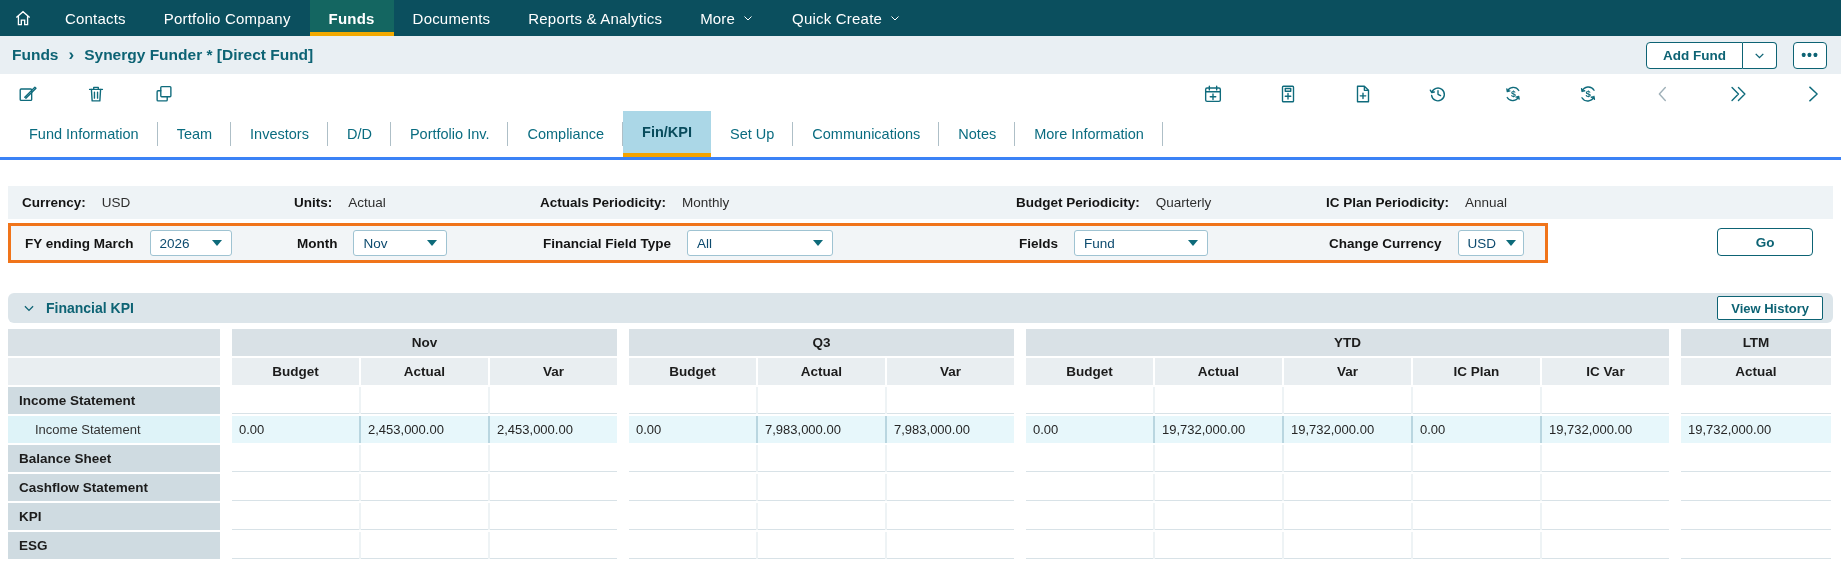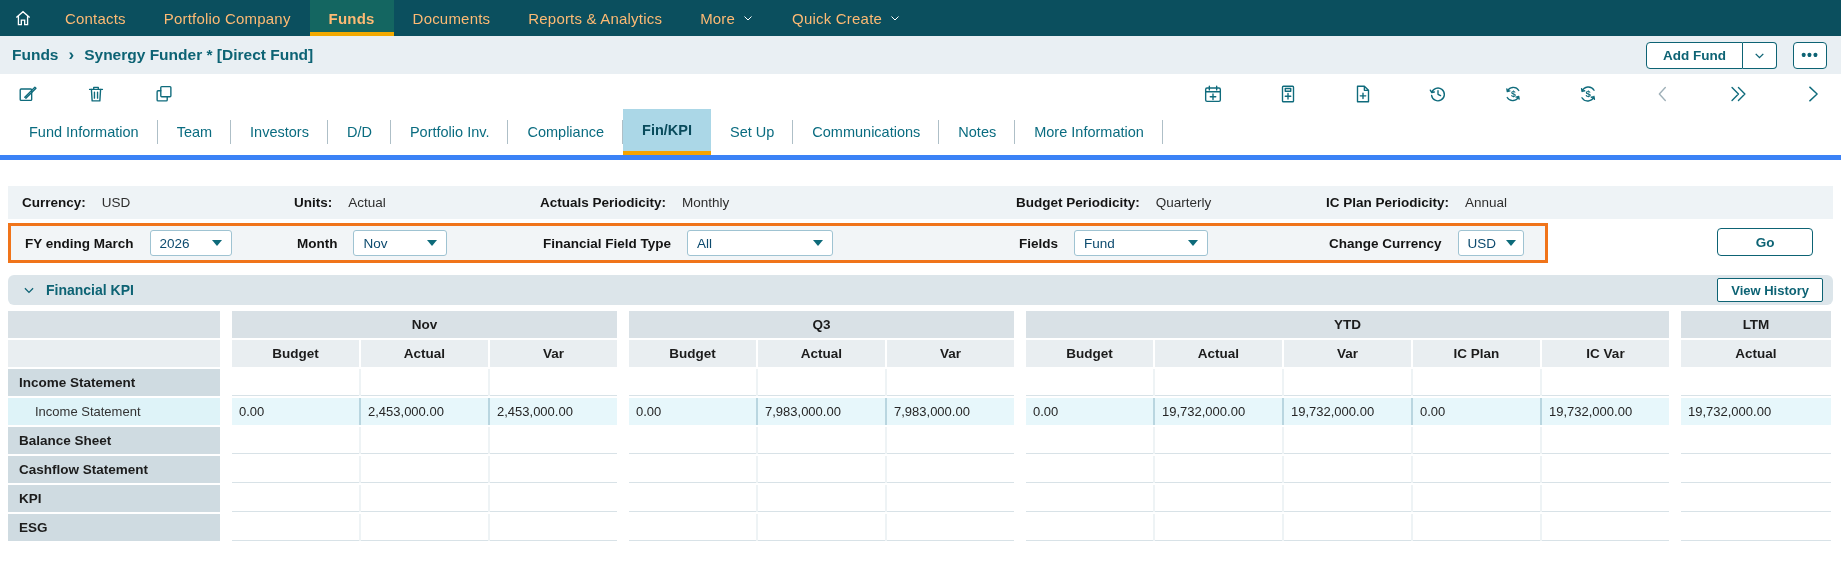--- a/index.html
+++ b/index.html
@@ -1,20 +1,20 @@
 <!DOCTYPE html>
 <html><head>
 <meta charset="utf-8">
 <style>
   * { box-sizing: border-box; margin: 0; padding: 0; }
   html,body { width:1841px; height:584px; overflow:hidden; background:#fff;
     font-family:"Liberation Sans", sans-serif; }
 
   
-  .topnav { height:36px; background:#0b4f5e; display:flex; align-items:stretch; color:#fdba74; }
+  .topnav { height:36px; background:#0b4f5e; display:flex; align-items:stretch; color:#ffffff; }
   .home-btn { width:46px; display:flex; align-items:center; justify-content:center; cursor:pointer; }
   .home-btn svg { width:20px; height:20px; stroke:#fff; fill:none; stroke-width:1.6; }
   .nav-items { display:flex; align-items:stretch; }
   .nav-item { display:flex; align-items:center; gap:7px; padding:0 19px; font-size:15px;
     font-weight:500; cursor:pointer; letter-spacing:.2px; }
   .nav-item.active { background:#146661; font-weight:700; border-bottom:4px solid #f2a900; padding-top:4px; }
   .nav-item svg { width:12px; height:12px; stroke:#fff; fill:none; stroke-width:2; }
 
   
   .crumbrow { height:38px; background:#e9eff3; display:flex; align-items:center;
@@ -37,21 +37,21 @@
   .tool-group { display:flex; align-items:center; }
   .tool-group.left { gap:44px; }
   .tool-group.right { gap:51px; }
   .tool-icon { width:24px; height:24px; display:flex; align-items:center; justify-content:center; cursor:pointer; }
   .tool-icon svg { width:22px; height:22px; stroke:#0f6b7c; fill:none; stroke-width:1.5;
     stroke-linecap:round; stroke-linejoin:round; }
   .tool-icon.disabled svg { stroke:#9fb0b8; }
   .tool-icon svg text { fill:#0f6b7c; stroke:none; font-weight:700; font-family:"Liberation Sans",sans-serif; }
 
   
-  .tabsrow { height:46px; border-bottom:5px solid #3b82f6; display:flex; align-items:flex-end; padding-left:10px; }
+  .tabsrow { height:46px; border-bottom:3px solid #3b82f6; display:flex; align-items:flex-end; padding-left:10px; }
   .tabs { display:flex; align-items:stretch; height:46px; }
   .tab { position:relative; display:flex; align-items:center; padding:0 19px; color:#0a6c80;
     font-size:14.5px; font-weight:500; cursor:pointer; }
   .tab:not(.active)::after { content:""; position:absolute; right:0; top:11px; height:24px;
     width:1px; background:#aebfc7; }
   .tab.active { background:#abd7e7; color:#084b5c; font-weight:700; border-bottom:4px solid #f5a300; }
 
   
   .inforow { position:relative; height:33px; margin:26px 8px 0 8px; background:#eef3f6; }
   .info-item { position:absolute; top:0; height:33px; display:flex; align-items:center; gap:16px;
@@ -75,21 +75,21 @@
     display:flex; align-items:center; justify-content:space-between; padding:0 9px;
     color:#0c4a6e; font-size:13.5px; cursor:pointer; }
   .select .caret { width:0; height:0; border-left:5px solid transparent; border-right:5px solid transparent;
     border-top:6px solid #0d6a7a; margin-left:10px; }
   .filter-item:nth-child(1) .select{width:82px} .filter-item:nth-child(2) .select{width:94px}
   .filter-item:nth-child(3) .select{width:146px} .filter-item:nth-child(4) .select{width:134px}
   .filter-item:nth-child(5) .select{width:66px}
   .go-btn { position:absolute; right:28px; top:7px; height:28px; width:96px; font-size:13.5px; }
 
   
-  .section { height:30px; margin:10px 8px 6px 8px; background:#dce5ea; border-radius:6px;
+  .section { height:30px; margin:28px 8px 6px 8px; background:#dce5ea; border-radius:6px;
     display:flex; align-items:center; padding:0 10px 0 14px; }
   .section .chev { margin-right:10px; cursor:pointer; display:flex; }
   .section .chev svg { width:14px; height:14px; stroke:#0d6374; stroke-width:2.2; fill:none; }
   .section .title { color:#0d6374; font-weight:700; font-size:14px; }
   .vh-btn { margin-left:auto; height:24px; padding:0 13px; border-radius:2px; font-size:13px; }
 
   
   .kpi-table { margin:2px 0 0 8px; font-size:13px; }
   .tr { display:flex; height:27px; margin-bottom:2px; }
   .label-col { width:212px; flex:none; display:flex; align-items:center; }

